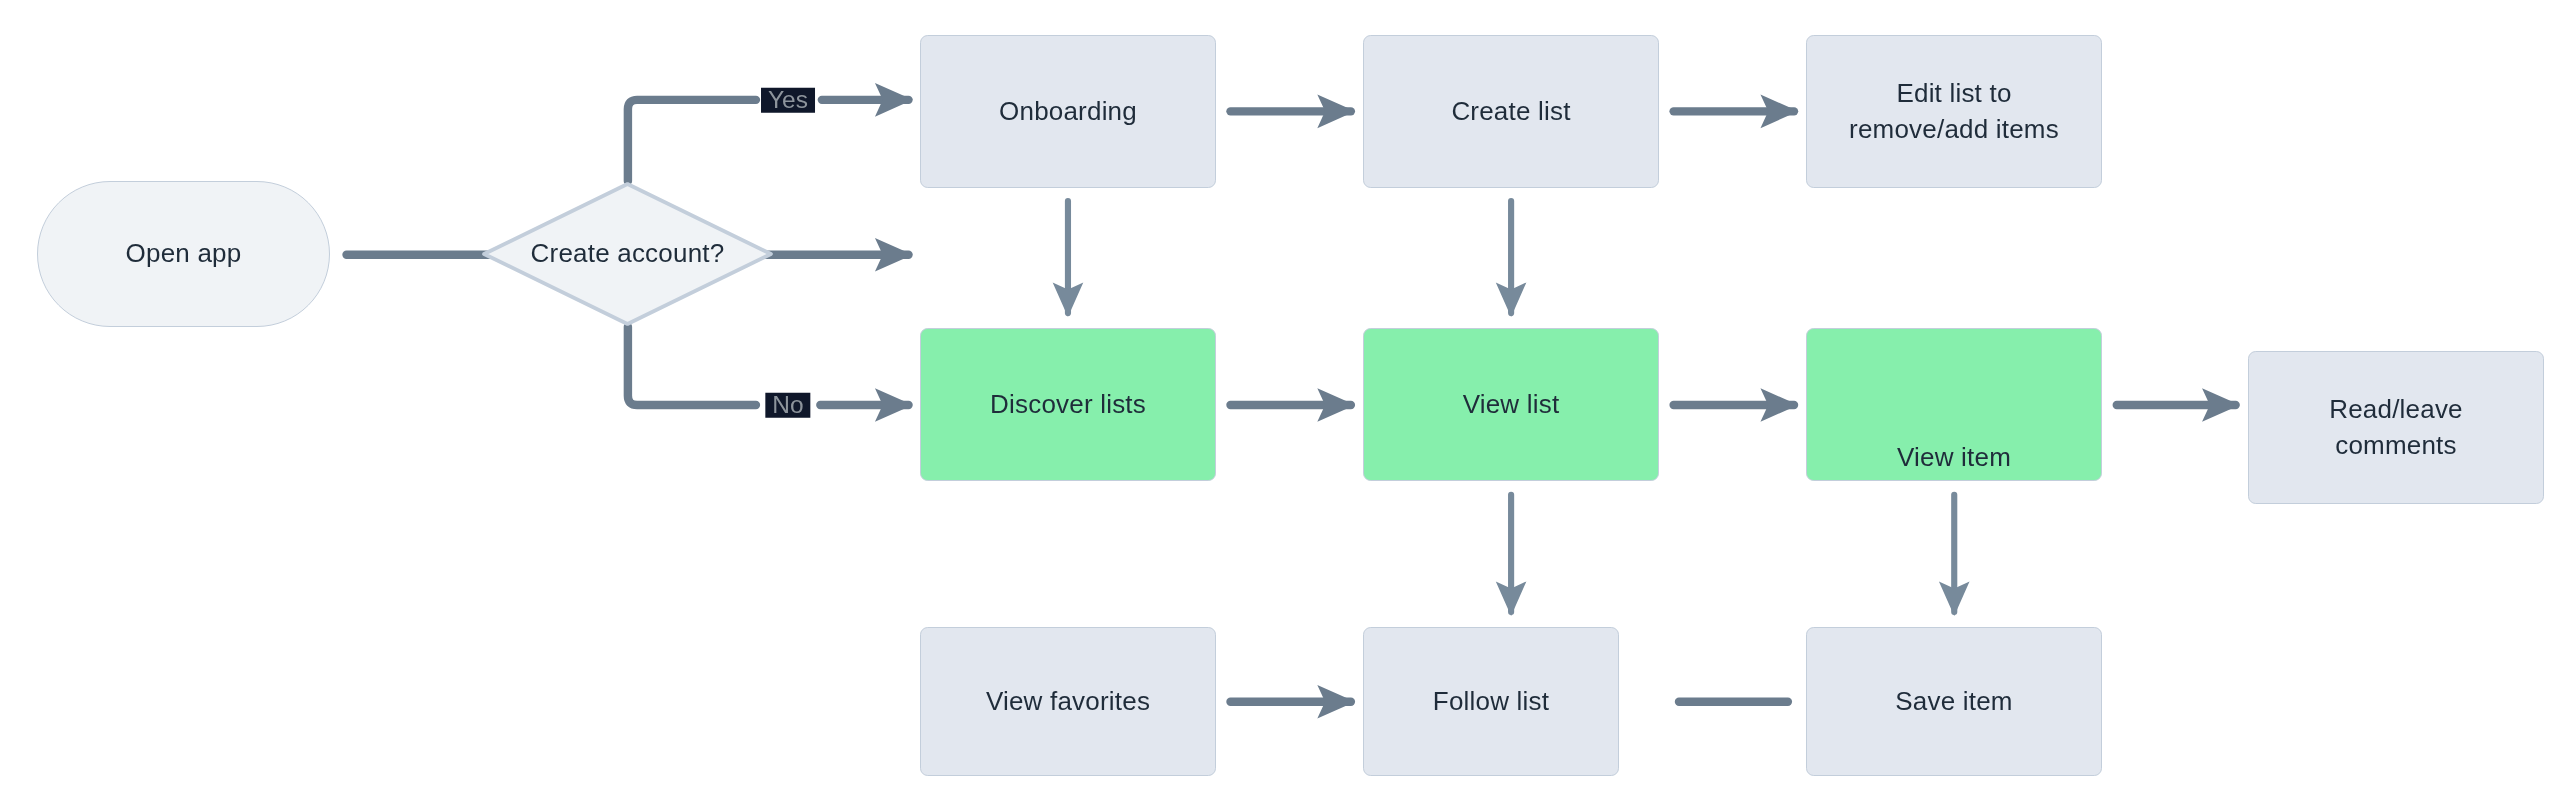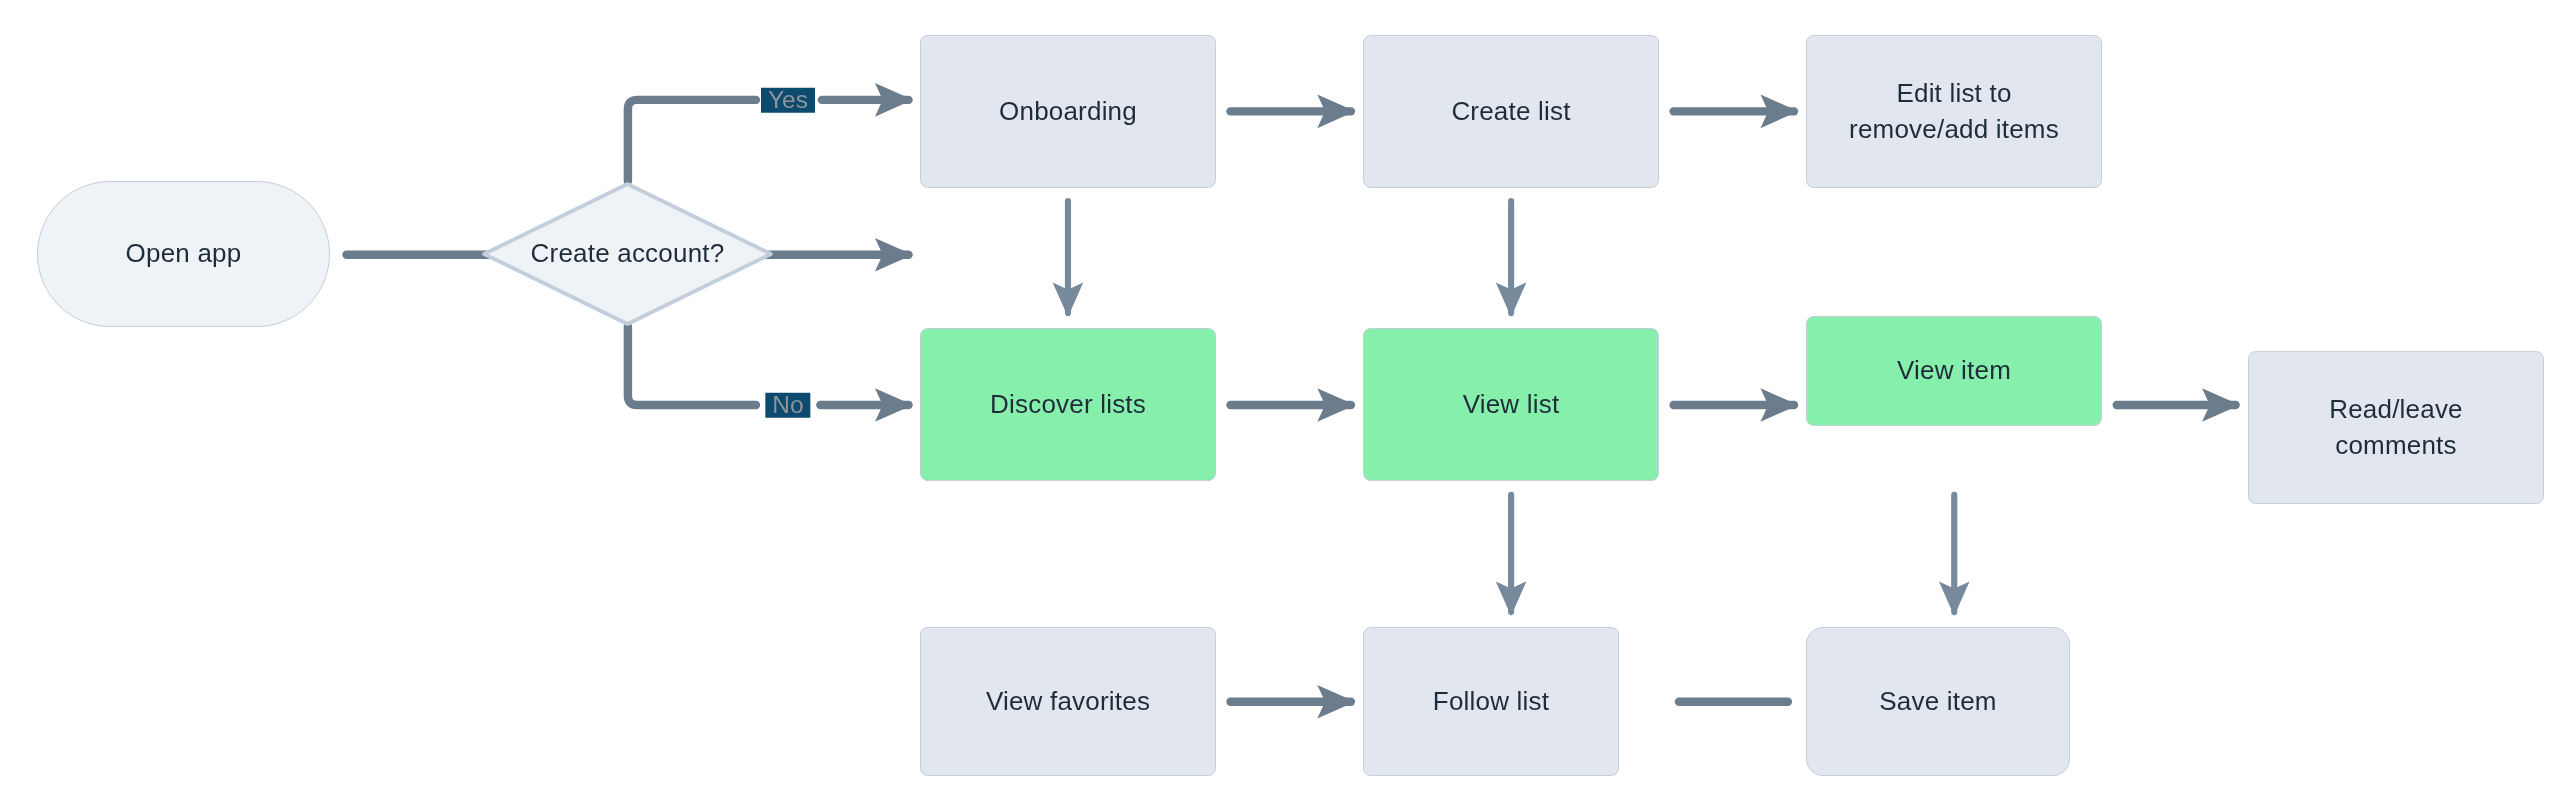--- a/index.html
+++ b/index.html
@@ -64,21 +64,21 @@
   }
   .decision .diamond-label {
     position: relative;
     z-index: 2;
   }
   .edge-label {
     position: absolute;
     color: #8d949c;
     font-size: 24.5px;
     font-family: "Liberation Sans", sans-serif;
-    background: #0c4a6e;
+    background: #0f172a;
     padding: 0 7px;
     line-height: 1;
     transform: translate(-50%, -50%);
     white-space: nowrap;
   }
 </style>
 </head>
 <body>
 
 <div id="canvas">
@@ -146,37 +146,37 @@
   </div>
 
   <div class="node process fill-soft" style="left:920px; top:328px; width:296px; height:153px;">
     <span>Discover lists</span>
   </div>
 
   <div class="node process fill-soft" style="left:1363px; top:328px; width:296px; height:153px;">
     <span>View list</span>
   </div>
 
-  <div class="node process fill-soft" style="left:1806px; top:316px; width:296px; height:110px;">
+  <div class="node process fill-soft" style="left:1806px; top:328px; width:296px; height:153px;align-items:flex-end;">
     <span>View item</span>
   </div>
 
   <div class="node process fill-strong" style="left:2248px; top:328px; width:296px; height:153px;margin-top:23px;">
     <span class="multiline">Read/leave<br>comments</span>
   </div>
 
   <div class="node process fill-strong" style="left:920px; top:627px; width:296px; height:149px;">
     <span>View favorites</span>
   </div>
 
   <div class="node process fill-strong" style="left:1363px; top:627px; width:256px; height:149px;">
     <span>Follow list</span>
   </div>
 
-  <div class="node process fill-strong" style="left:1806px; top:627px; width:264px; height:149px;border-radius:17px;">
+  <div class="node process fill-strong" style="left:1806px; top:627px; width:296px; height:149px;">
     <span>Save item</span>
   </div>
 
   <span class="edge-label" style="left:788px; top:100px;">Yes</span>
   <span class="edge-label" style="left:788px; top:405px;">No</span>
 
 </div>
 
 
 </body></html>

